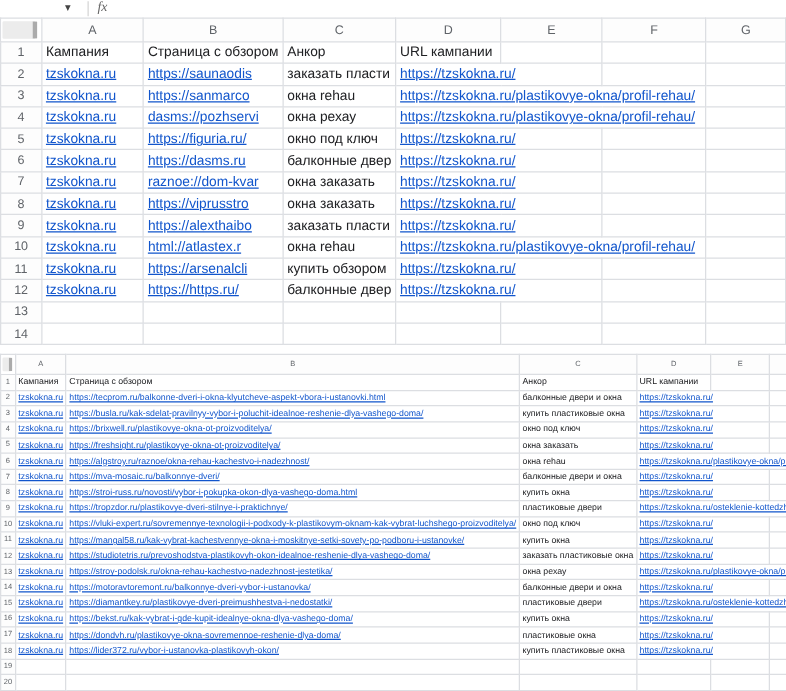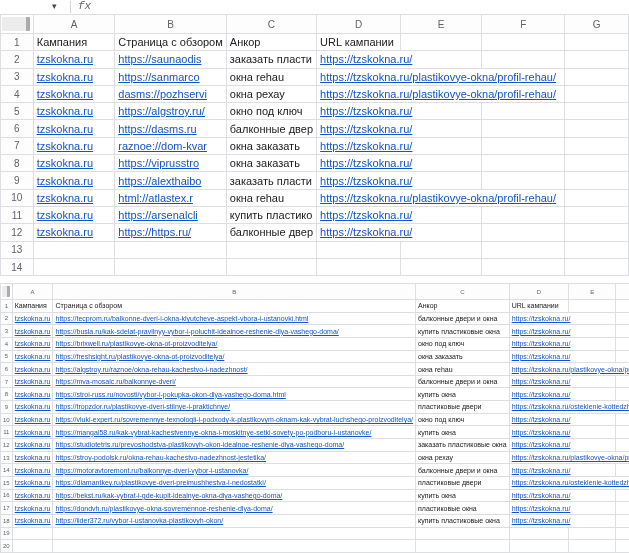--- a/index.html
+++ b/index.html
@@ -4,21 +4,21 @@
 <style>
   html,body{margin:0;padding:0;}
   body{
     width:629px;height:553px;position:relative;overflow:hidden;
     background:#fff;font-family:"Liberation Sans",sans-serif;color:#202124;
   }
   
   .topbar{position:absolute;top:0;left:0;width:629px;height:14px;background:#fff;}
   .nb-caret{position:absolute;left:52px;top:-1px;font-size:9px;color:#444;line-height:14px;cursor:pointer;}
   .nb-sep{position:absolute;left:70px;top:1px;width:1px;height:12px;background:#d5d5d5;}
-  .fx{position:absolute;left:78px;top:-1px;font-family:Liberation Mono, monospace;font-style:italic;
+  .fx{position:absolute;left:78px;top:-1px;font-family:Liberation Serif, serif;font-style:italic;
       font-size:11px;color:#666;line-height:14px;}
   
   table{border-collapse:collapse;table-layout:fixed;}
   th,td{border:1px solid #dcdee2;padding:0 3px;white-space:nowrap;overflow:hidden;
         vertical-align:middle;font-weight:normal;text-align:left;}
   thead th,tbody th{text-align:center;color:#5f6368;background:#fdfdfd;padding:0;}
   .link{color:#1155cc;text-decoration:underline;}
   td.col-d{overflow:visible;margin-top:48px;}
   .corner{padding:0;position:relative;background:#fff;}
   .corner-box{position:absolute;inset:2px 3px 2px 1px;background:#ececec;
@@ -102,21 +102,21 @@
         <th>4</th>
         <td class="col-a"><span class="link">tzskokna.ru</span></td>
         <td class="col-b"><span class="link">dasms://pozhservi</span></td>
         <td class="col-c">окна рехау</td>
         <td class="col-d" colspan="3"><span class="link">https://tzskokna.ru/plastikovye-okna/profil-rehau/</span></td>
         <td></td>
       </tr>
       <tr>
         <th>5</th>
         <td class="col-a"><span class="link">tzskokna.ru</span></td>
-        <td class="col-b"><span class="link">https://algstroy.ru/</span></td>
+        <td class="col-b"><span class="link">https://figuria.ru/</span></td>
         <td class="col-c">окно под ключ</td>
         <td class="col-d" colspan="2"><span class="link">https://tzskokna.ru/</span></td>
         <td></td>
         <td></td>
       </tr>
       <tr>
         <th>6</th>
         <td class="col-a"><span class="link">tzskokna.ru</span></td>
         <td class="col-b"><span class="link">https://dasms.ru</span></td>
         <td class="col-c">балконные двер</td>
@@ -156,21 +156,21 @@
         <td class="col-a"><span class="link">tzskokna.ru</span></td>
         <td class="col-b"><span class="link">html://atlastex.r</span></td>
         <td class="col-c">окна rehau</td>
         <td class="col-d" colspan="3"><span class="link">https://tzskokna.ru/plastikovye-okna/profil-rehau/</span></td>
         <td></td>
       </tr>
       <tr>
         <th>11</th>
         <td class="col-a"><span class="link">tzskokna.ru</span></td>
         <td class="col-b"><span class="link">https://arsenalcli</span></td>
-        <td class="col-c">купить пластико</td>
+        <td class="col-c">купить обзором</td>
         <td class="col-d" colspan="2"><span class="link">https://tzskokna.ru/</span></td>
         <td></td>
         <td></td>
       </tr>
       <tr>
         <th>12</th>
         <td class="col-a"><span class="link">tzskokna.ru</span></td>
         <td class="col-b"><span class="link">https://https.ru/</span></td>
         <td class="col-c">балконные двер</td>
         <td class="col-d" colspan="2"><span class="link">https://tzskokna.ru/</span></td>

